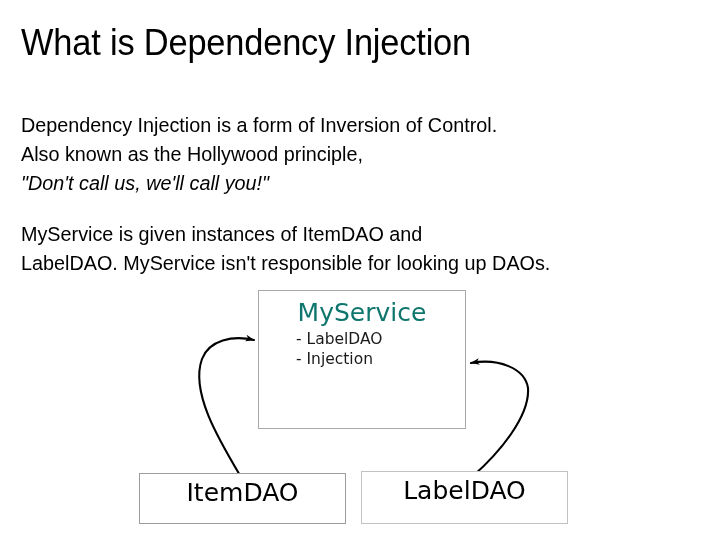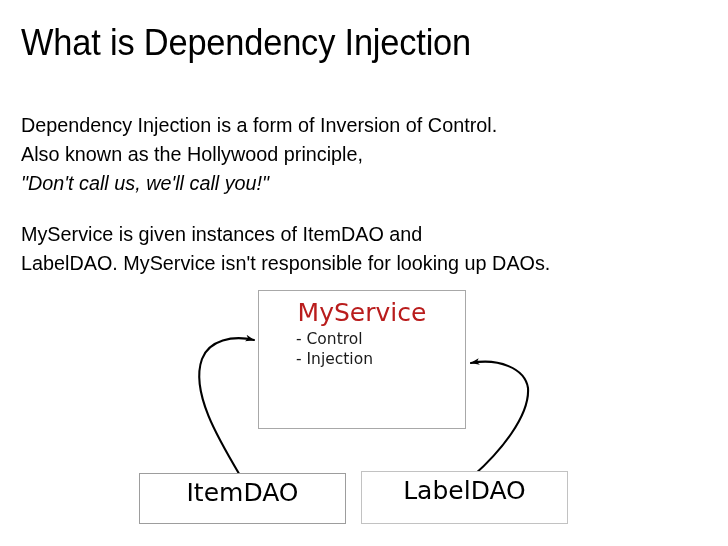--- a/index.html
+++ b/index.html
@@ -92,21 +92,21 @@
     width: 208px;
     height: 139px;
     border-color: #a8a8a8;
   }
   #box-myservice .node-title {
     display: block;
     text-align: center;
     font-size: 25px;
     line-height: 30px;
     padding-top: 7px;
-    color: #b91c1c;
+    color: #0f766e;
     white-space: nowrap;
   }
   #box-myservice .node-list {
     display: block;
     padding-left: 37px;
     padding-top: 2px;
   }
   #box-myservice .node-list-item {
     display: block;
     font-size: 15.5px;
@@ -168,21 +168,21 @@
       </defs>
 
       <path d="M 241,477 C 219,440 190,392 202,359 C 209,340 233,335 254,340" fill="none" stroke="#000000" stroke-width="2.1" stroke-linecap="round" marker-end="url(#ah-right)"></path>
 
       <path d="M 473,476 C 500,452 530,416 528,388 C 525,368 498,358 471,363" fill="none" stroke="#000000" stroke-width="2.1" stroke-linecap="round" marker-end="url(#ah-left)"></path>
     </svg>
 
     <div id="box-myservice" class="node-box">
       <span class="node-title">MyService</span>
       <span class="node-list">
-        <span class="node-list-item">- Control</span>
+        <span class="node-list-item">- LabelDAO</span>
         <span class="node-list-item">- Injection</span>
       </span>
     </div>
 
     <div id="box-itemdao" class="node-box">
       <span class="leaf-title">ItemDAO</span>
     </div>
 
     <div id="box-labeldao" class="node-box">
       <span class="leaf-title">LabelDAO</span>

